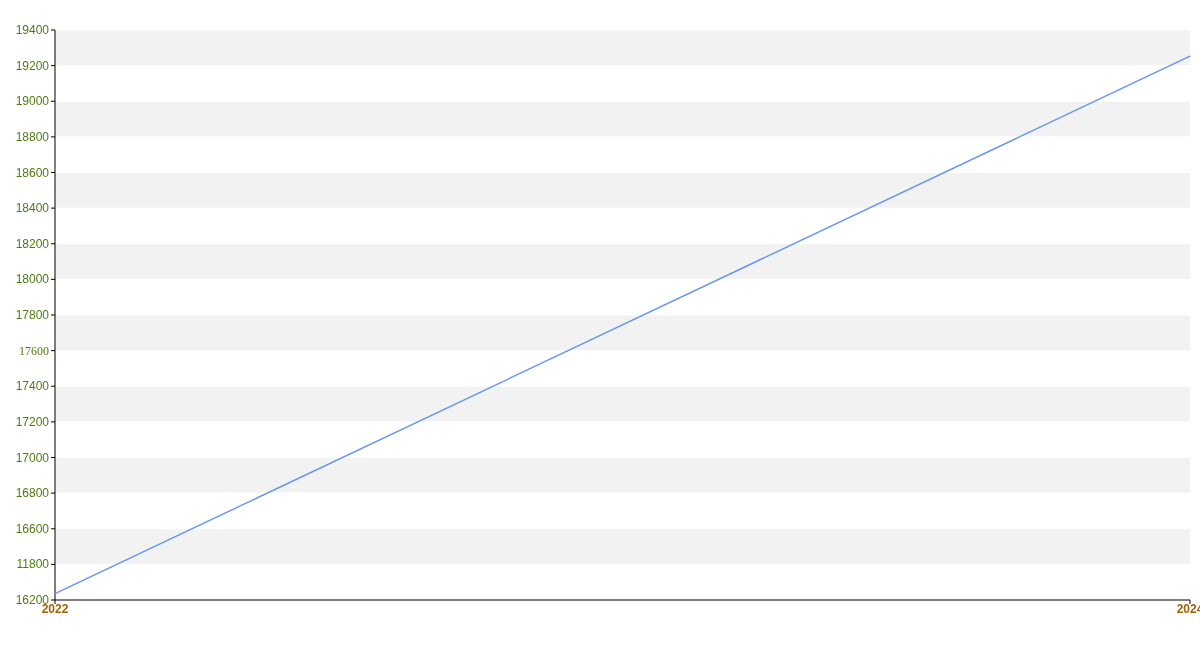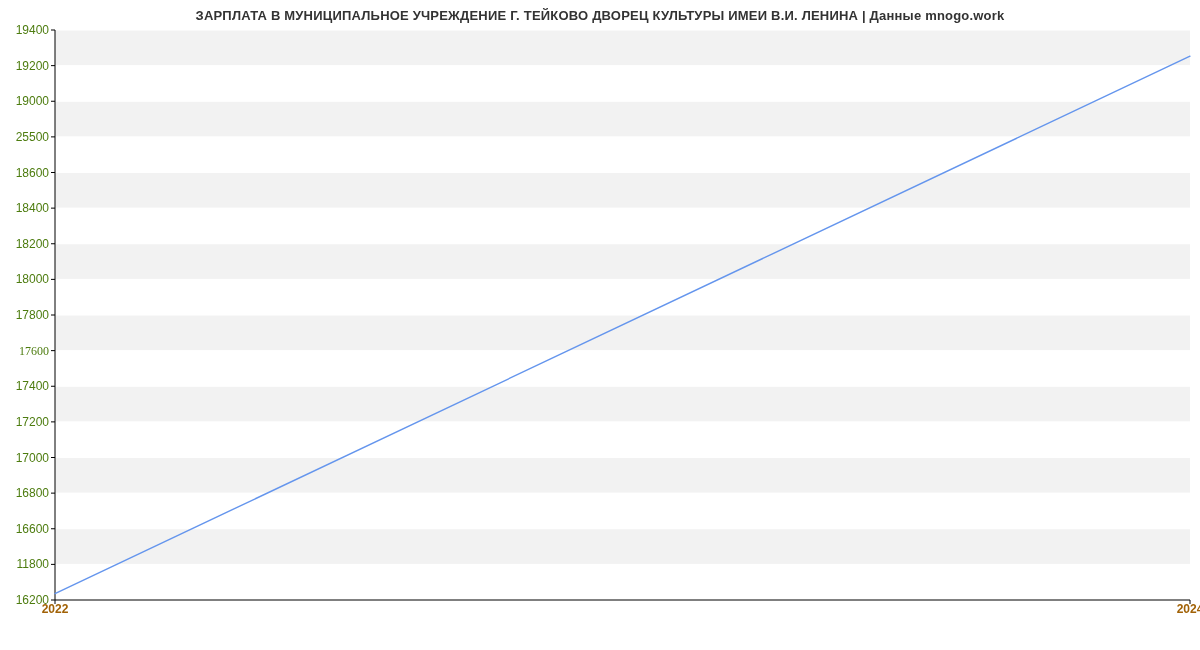--- a/index.html
+++ b/index.html
@@ -53,21 +53,20 @@
     font-size: 12px;
     color: #a16207;
     transform: translateX(-50%);
     font-weight: bold;
   }
 </style>
 </head>
 <body>
 
 <div class="chart-wrap">
-  <div class="title">ЗАРПЛАТА В МУНИЦИПАЛЬНОЕ УЧРЕЖДЕНИЕ Г. ТЕЙКОВО ДВОРЕЦ КУЛЬТУРЫ ИМЕИ В.И. ЛЕНИНА | Данные mnogo.work</div>
 
   <div class="plot">
     <svg id="chart-svg" width="1135" height="570" overflow="visible">
         <rect x="0" y="534.375" width="1135" height="35.625" fill="#ffffff"></rect>
         <rect x="0" y="498.75" width="1135" height="35.625" fill="#f2f2f2"></rect>
         <rect x="0" y="463.125" width="1135" height="35.625" fill="#ffffff"></rect>
         <rect x="0" y="427.5" width="1135" height="35.625" fill="#f2f2f2"></rect>
         <rect x="0" y="391.875" width="1135" height="35.625" fill="#ffffff"></rect>
         <rect x="0" y="356.25" width="1135" height="35.625" fill="#f2f2f2"></rect>
         <rect x="0" y="320.625" width="1135" height="35.625" fill="#ffffff"></rect>
@@ -129,21 +128,21 @@
       <div class="ytick-label" style="top: 493.125px; left: 5px; width: 44px;">16800</div>
       <div class="ytick-label" style="top: 457.5px; left: 5px; width: 44px;">17000</div>
       <div class="ytick-label" style="top: 421.875px; left: 5px; width: 44px;">17200</div>
       <div class="ytick-label" style="top: 386.25px; left: 5px; width: 44px;">17400</div>
       <div class="ytick-label" style="top: 350.625px; left: 5px; width: 44px; font-family: Liberation Serif, serif;">17600</div>
       <div class="ytick-label" style="top: 315px; left: 5px; width: 44px;">17800</div>
       <div class="ytick-label" style="top: 279.375px; left: 5px; width: 44px;">18000</div>
       <div class="ytick-label" style="top: 243.75px; left: 5px; width: 44px;">18200</div>
       <div class="ytick-label" style="top: 208.125px; left: 5px; width: 44px;">18400</div>
       <div class="ytick-label" style="top: 172.5px; left: 5px; width: 44px;">18600</div>
-      <div class="ytick-label" style="top: 136.875px; left: 5px; width: 44px;">25500</div>
+      <div class="ytick-label" style="top: 136.875px; left: 5px; width: 44px;">18800</div>
       <div class="ytick-label" style="top: 101.25px; left: 5px; width: 44px;">19000</div>
       <div class="ytick-label" style="top: 65.625px; left: 5px; width: 44px;">19200</div>
       <div class="ytick-label" style="top: 30px; left: 5px; width: 44px;">19400</div>
     </div>
 
   <div id="xticks">
       <div class="xtick-label" style="left: 55px;">2022</div>
       <div class="xtick-label" style="left: 1190px;">2024</div>
     </div>
 </div>

